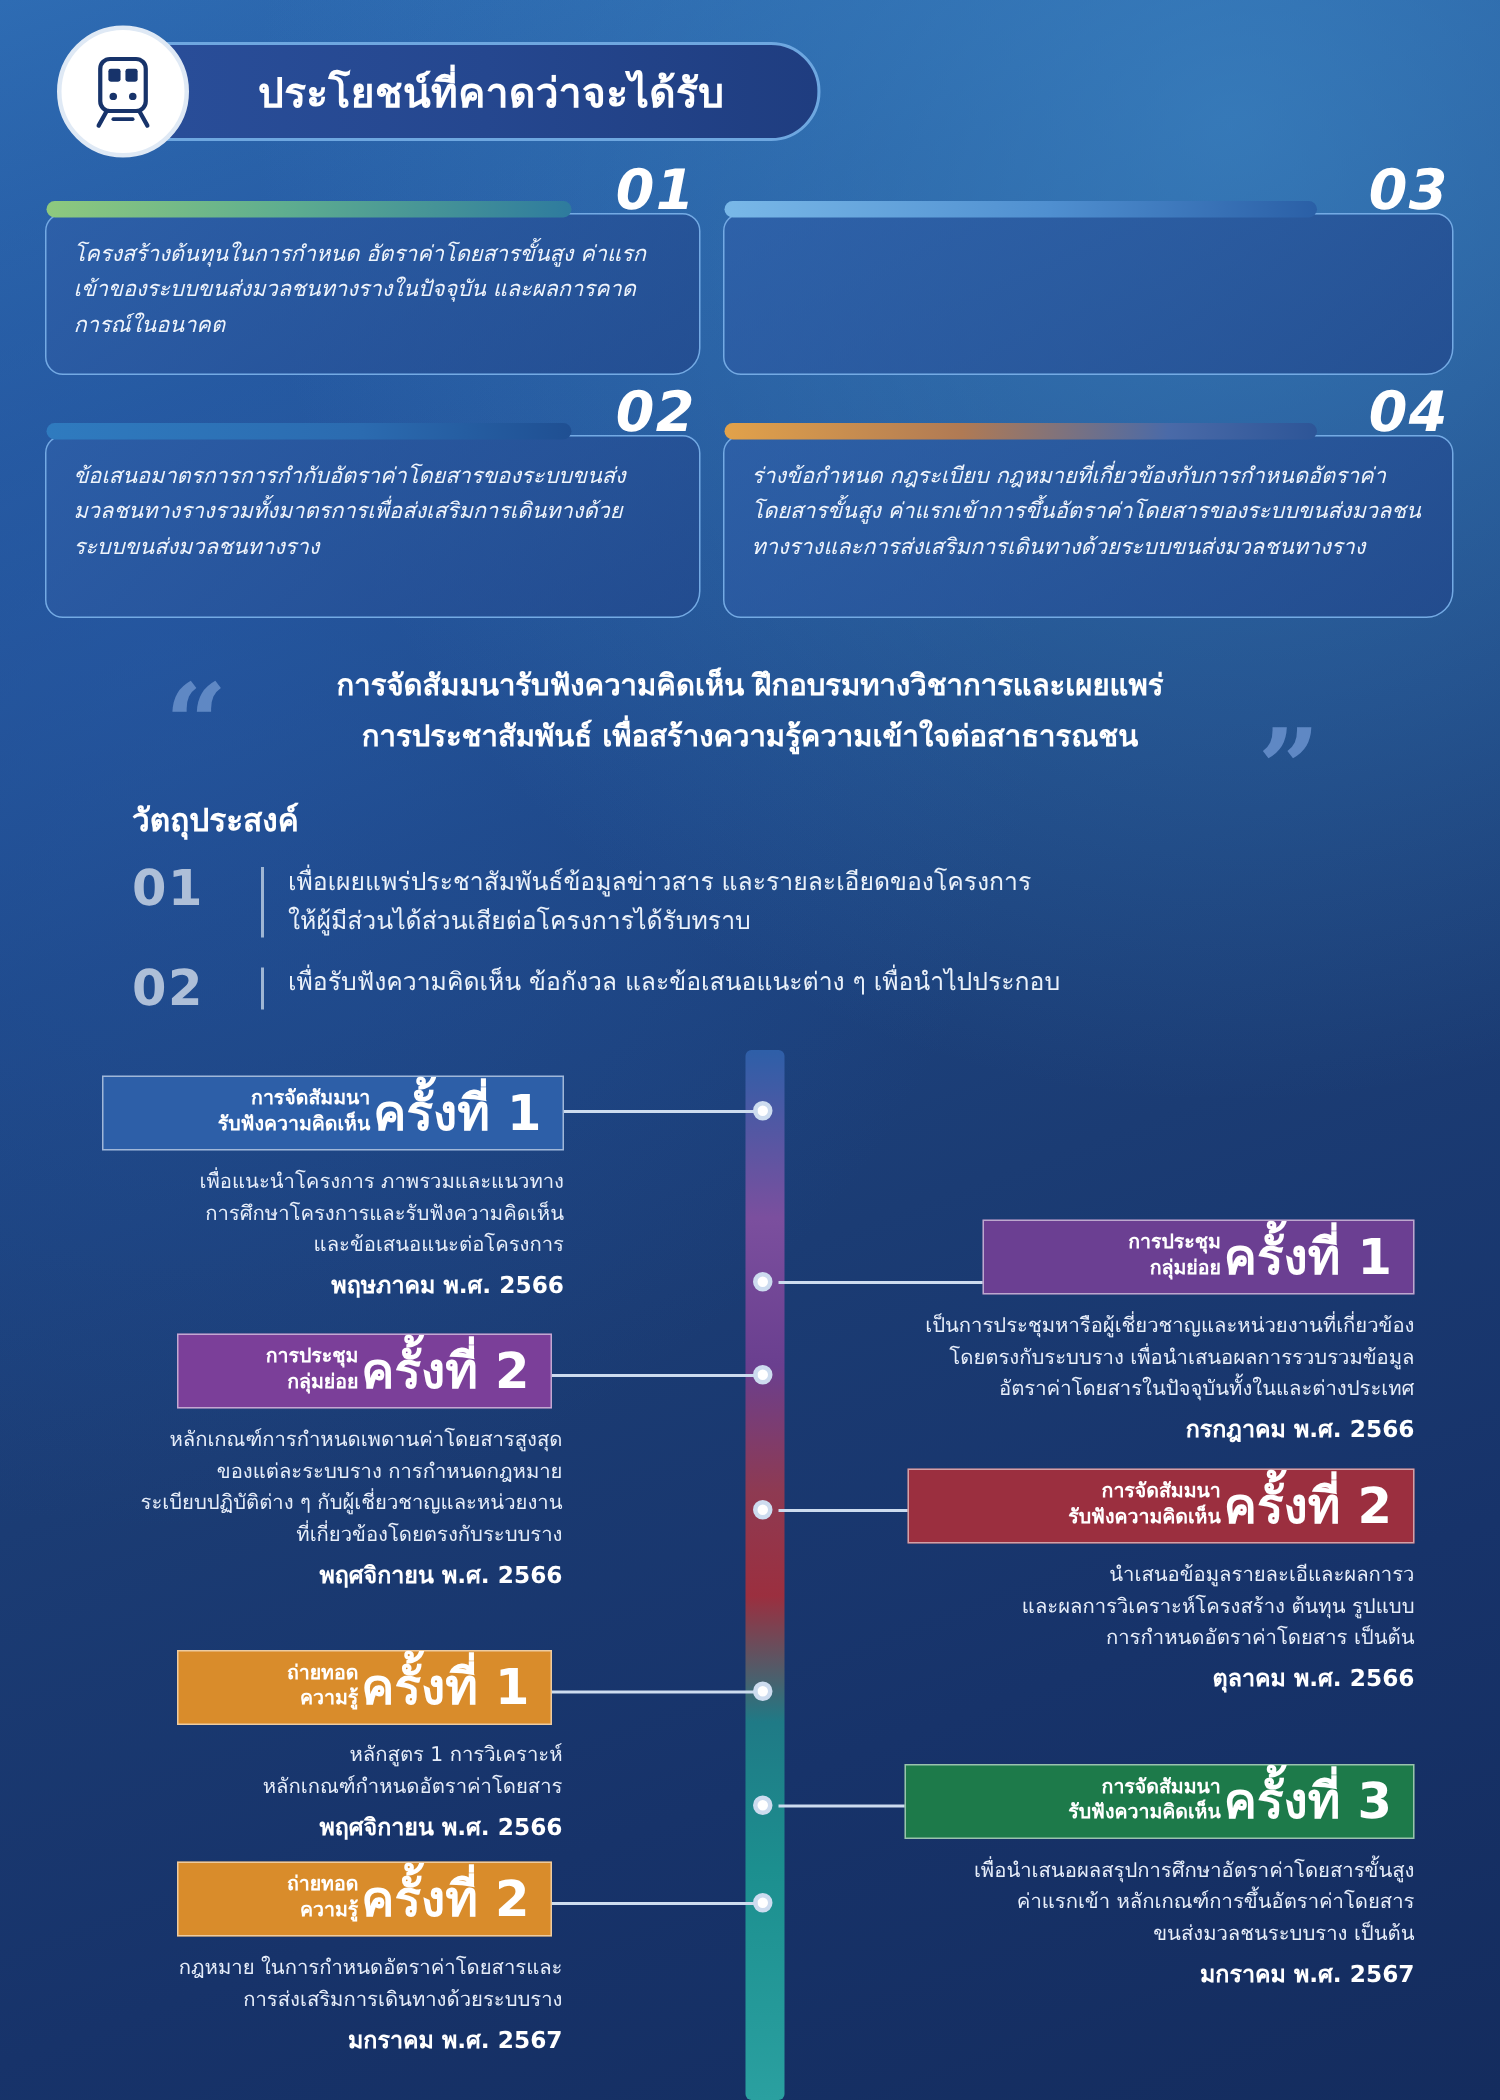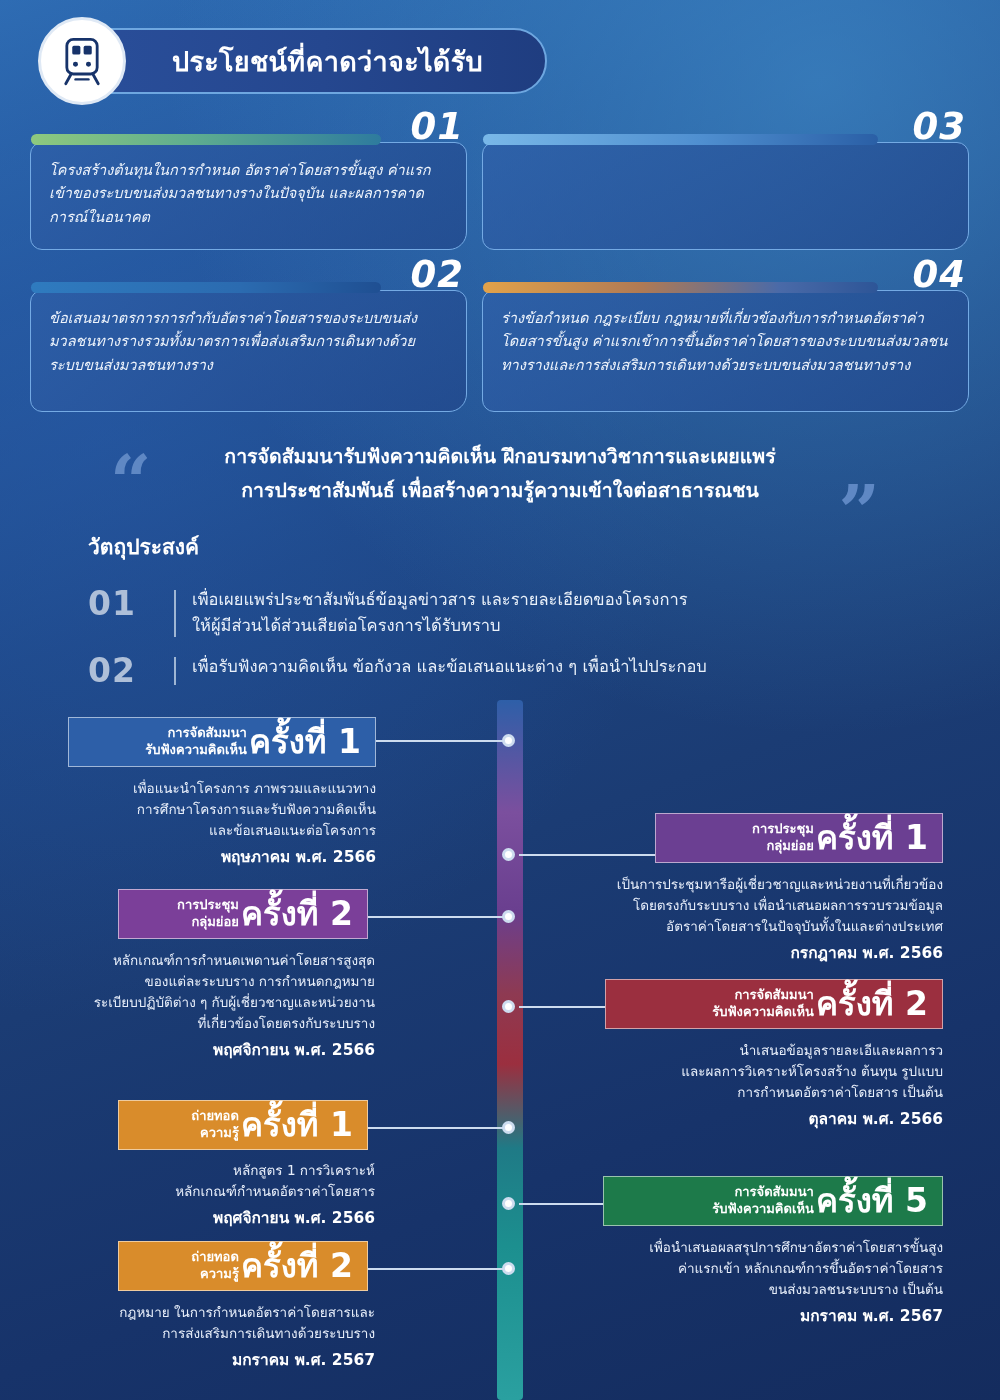--- a/index.html
+++ b/index.html
@@ -76,21 +76,21 @@
   #quote-block { position: absolute; left: 0; top: 440px; width: 1000px; text-align: center; }
   #quote-text {
     color: #ffffff; font-size: 19.5px; font-weight: bold; line-height: 1.75;
     padding: 0 120px;
   }
   .qmark { position: absolute; color: #5f88c4; font-size: 72px; font-weight: bold; line-height: 1; font-family: "DejaVu Serif", serif; }
   #qmark-open { left: 110px; top: 6px; }
   #qmark-close { right: 120px; top: 36px; }
   
   #objectives { position: absolute; left: 88px; top: 530px; width: 840px; }
-  #obj-title { color: #ffffff; font-size: 21px; font-weight: bold; margin-bottom: 24px; }
+  #obj-title { color: #ffffff; font-size: 21px; font-weight: bold; margin-bottom: 12px; }
   .obj-row { display: flex; align-items: flex-start; margin-bottom: 14px; }
   .obj-num {
     color: #aebfd8; font-size: 33px; font-weight: bold; line-height: 1.05;
     width: 86px; flex: none; letter-spacing: 1px;
   }
   .obj-bar { width: 2px; background: #9fb6d4; align-self: stretch; margin: 3px 16px 3px 0; }
   .obj-text { color: #eaf1fa; font-size: 16.5px; line-height: 1.6; }
   
   #timeline { position: absolute; left: 0; top: 700px; width: 1000px; height: 700px; }
   #spine {
@@ -268,21 +268,21 @@
       <span class="date">พฤศจิกายน พ.ศ. 2566</span>
     </div>
 
     <div class="node" style="top:497px"></div>
     <div class="connector" style="left:519px; top:503px; width:88px;"></div>
     <div class="pill" style="left:603px; top:476px; width:340px; height:50px; background:#1d7a4a; justify-content:flex-end;">
       <div class="lines">
         <div>การจัดสัมมนา</div>
         <div>รับฟังความคิดเห็น</div>
       </div>
-      <div class="big">ครั้งที่ 5</div>
+      <div class="big">ครั้งที่ 3</div>
     </div>
     <div class="desc right-desc" style="left:545px; top:537px; width:398px;">
       <div>เพื่อนำเสนอผลสรุปการศึกษาอัตราค่าโดยสารขั้นสูง</div>
       <div>ค่าแรกเข้า หลักเกณฑ์การขึ้นอัตราค่าโดยสาร</div>
       <div>ขนส่งมวลชนระบบราง เป็นต้น</div>
       <span class="date">มกราคม พ.ศ. 2567</span>
     </div>
 
     <div class="node" style="top:562px"></div>
     <div class="connector" style="left:368px; top:568px; width:137px;"></div>

